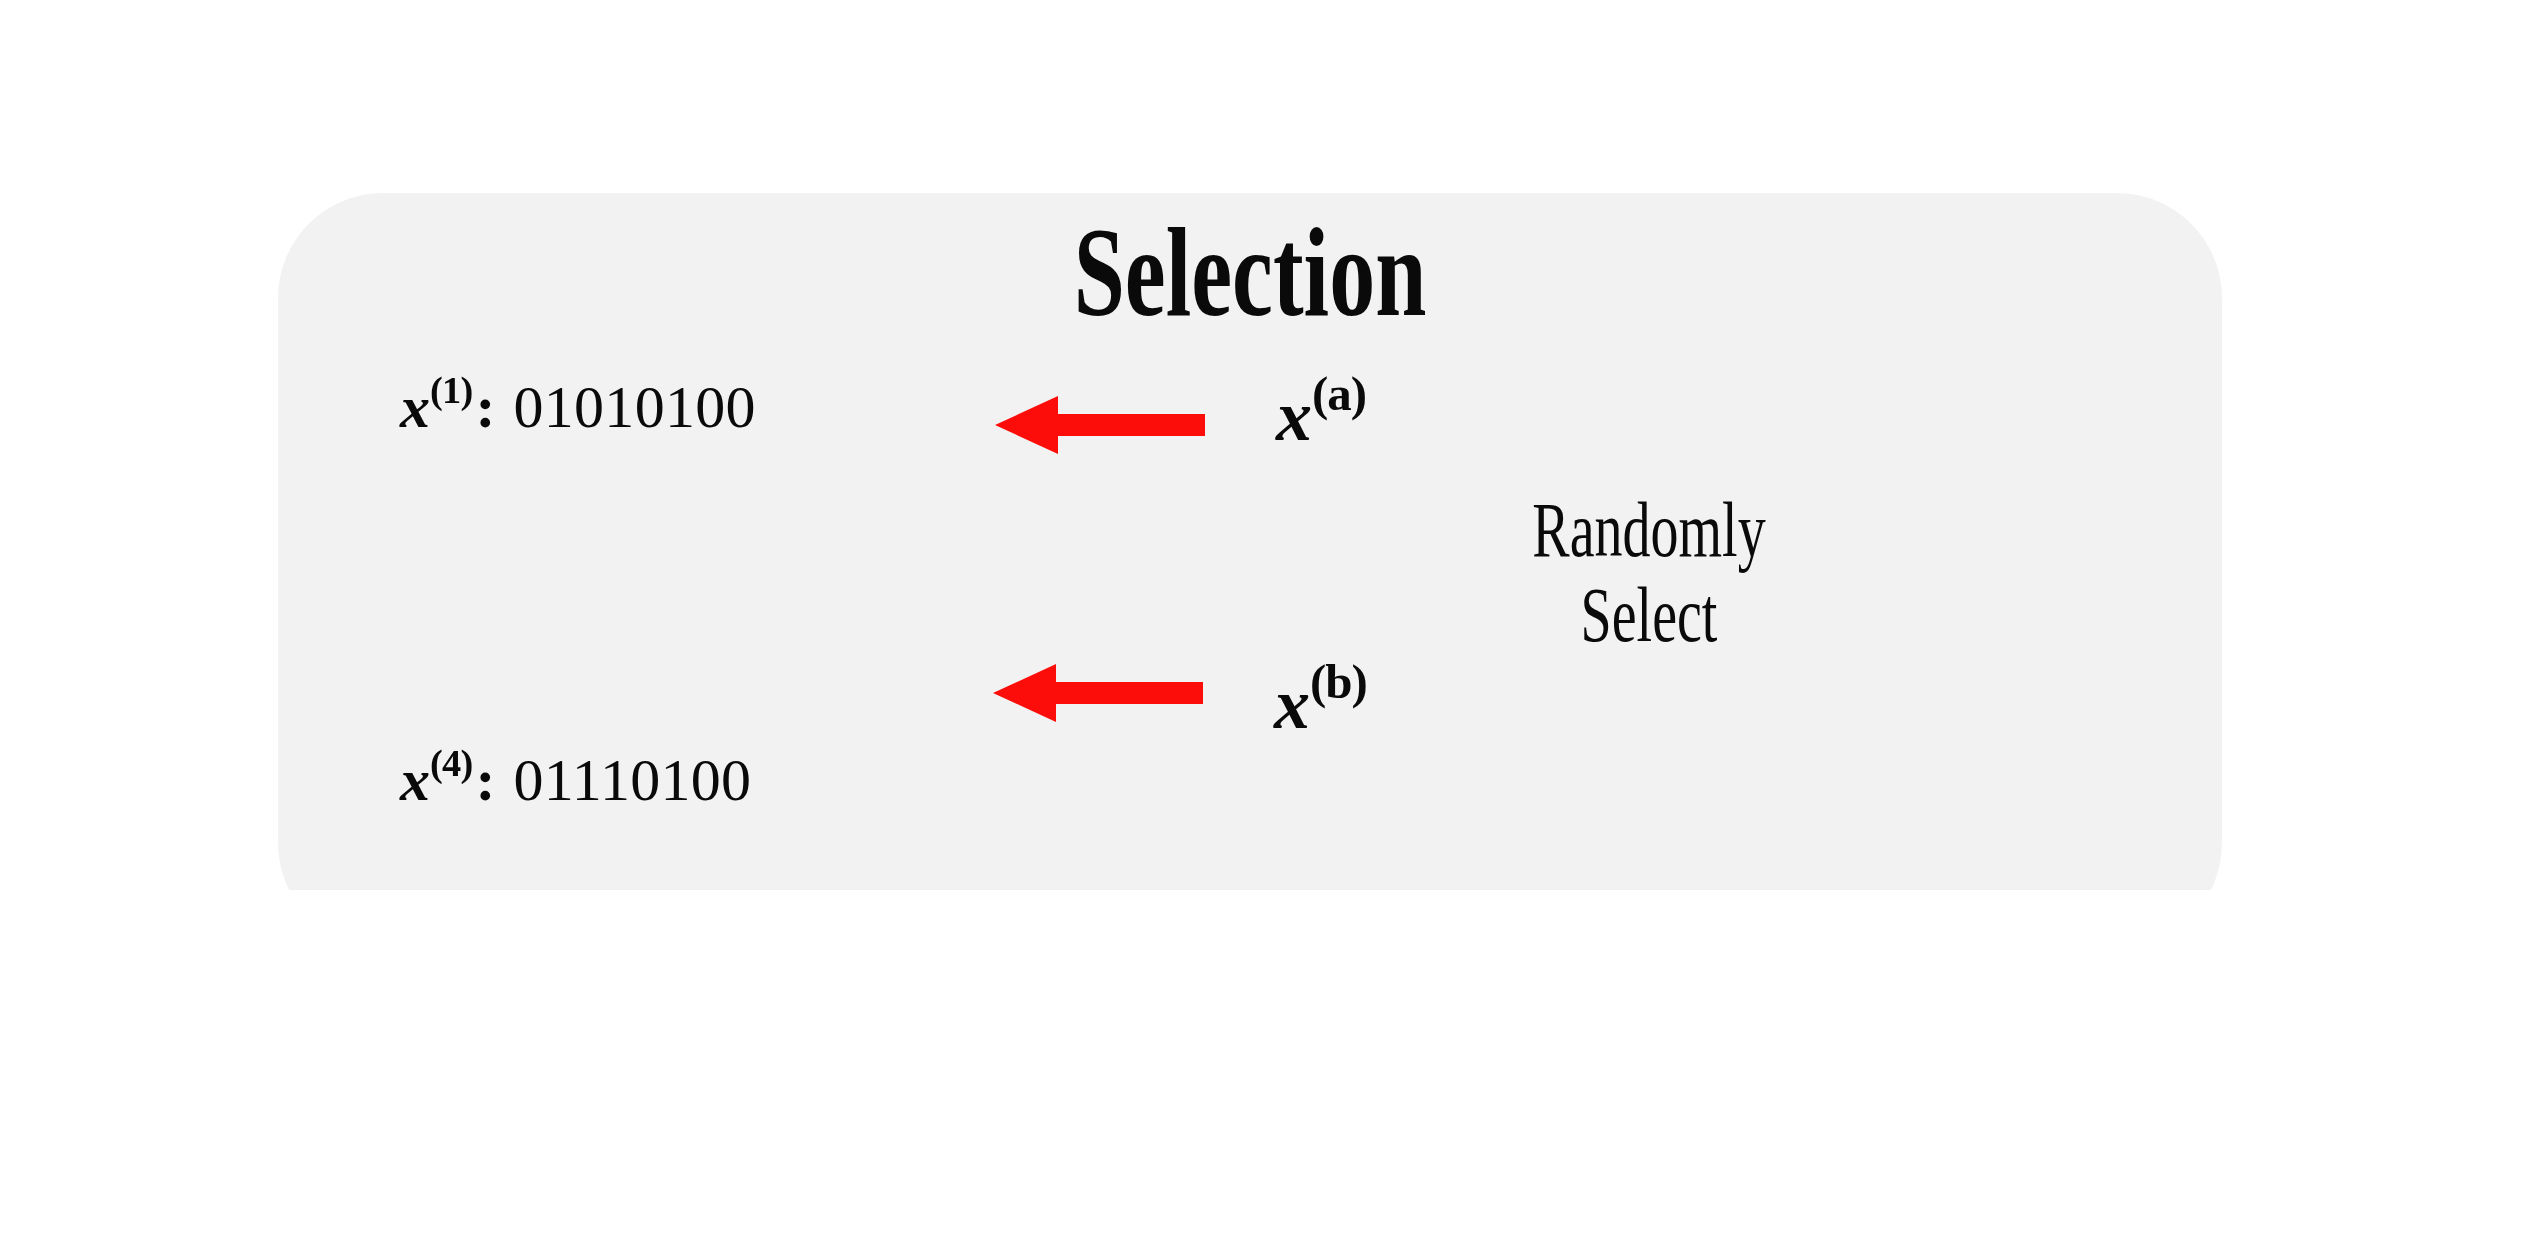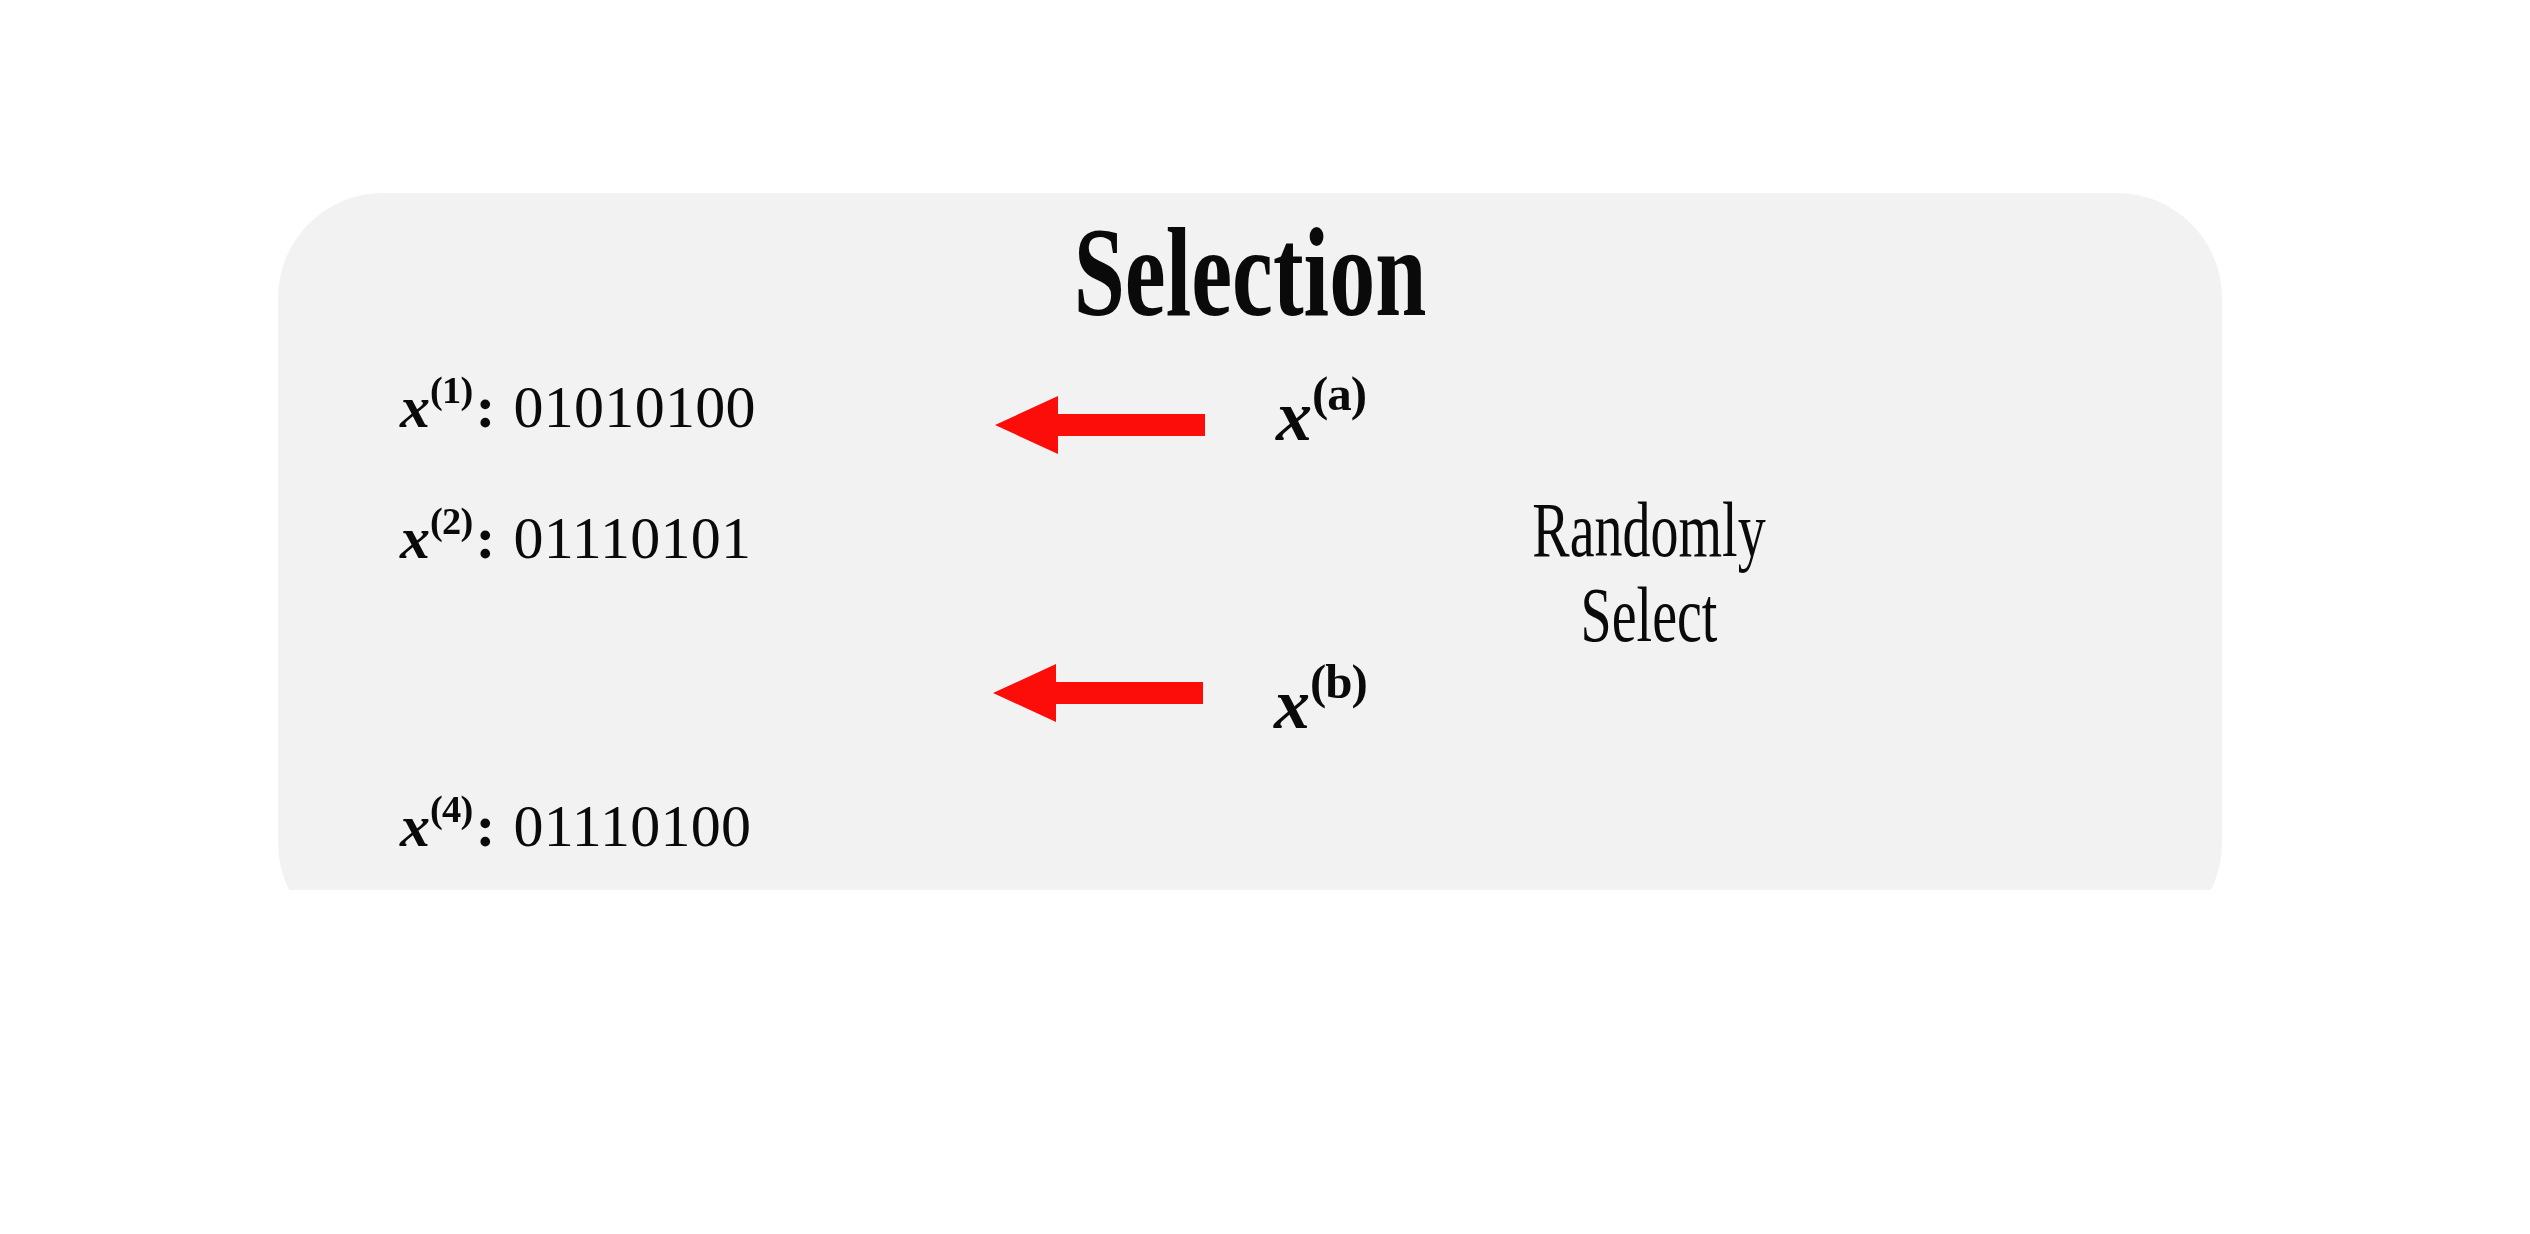--- a/index.html
+++ b/index.html
@@ -40,21 +40,21 @@
     position: absolute;
     left: 400px;
     font-size: 60px;
     line-height: 1.15;
     color: var(--text, #0a0a0a);
     white-space: nowrap;
   }
   .row-1 { top: 368px; }
   .row-2 { top: 499px; }
   .row-3 { top: 636px; }
-  .row-4 { top: 787px; font-family: Liberation Serif, serif; }
+  .row-4 { top: 741px; font-family: Liberation Serif, serif; }
 
   .var {
     font-style: italic;
     font-weight: 700;
   }
   .sup {
     font-size: 0.64em;
     font-weight: 700;
     vertical-align: 0.62em;
     letter-spacing: -0.02em;
@@ -104,23 +104,20 @@
 <div class="canvas">
 
   <div class="panel"></div>
 
   <div class="title">Selection</div>
 
   <div class="row row-1">
     <span class="var">x</span><span class="sup">(1)</span><span class="colon">:</span><span class="bits">01010100</span>
   </div>
 
-  <div class="row row-2">
-    <span class="var">x</span><span class="sup">(2)</span><span class="colon">:</span><span class="bits">01110101</span>
-  </div>
 
 
   <div class="row row-4">
     <span class="var">x</span><span class="sup">(4)</span><span class="colon">:</span><span class="bits">01110100</span>
   </div>
 
   <div class="arrow arrow-a">
     <svg width="210" height="60" viewBox="0 0 210 60">
       <polygon points="0,29 63,0 63,18 210,18 210,40 63,40 63,58" fill="currentColor"></polygon>
     </svg>

